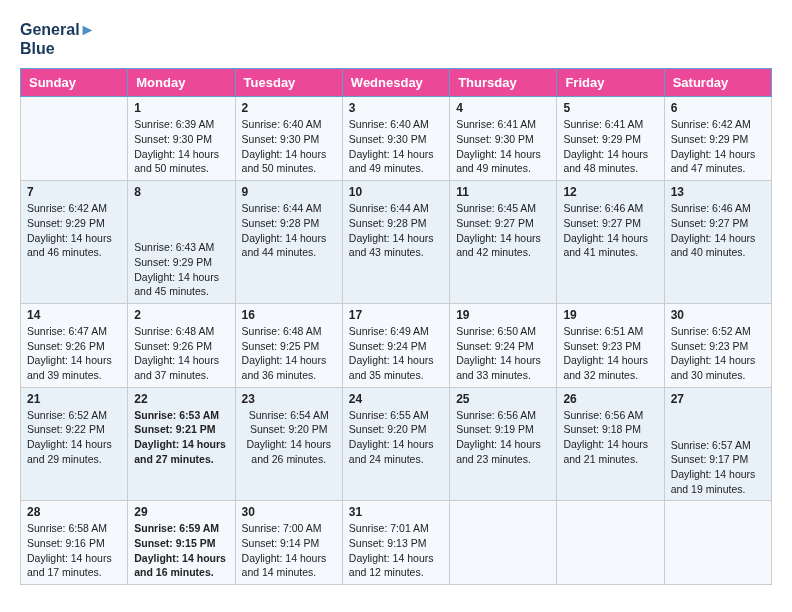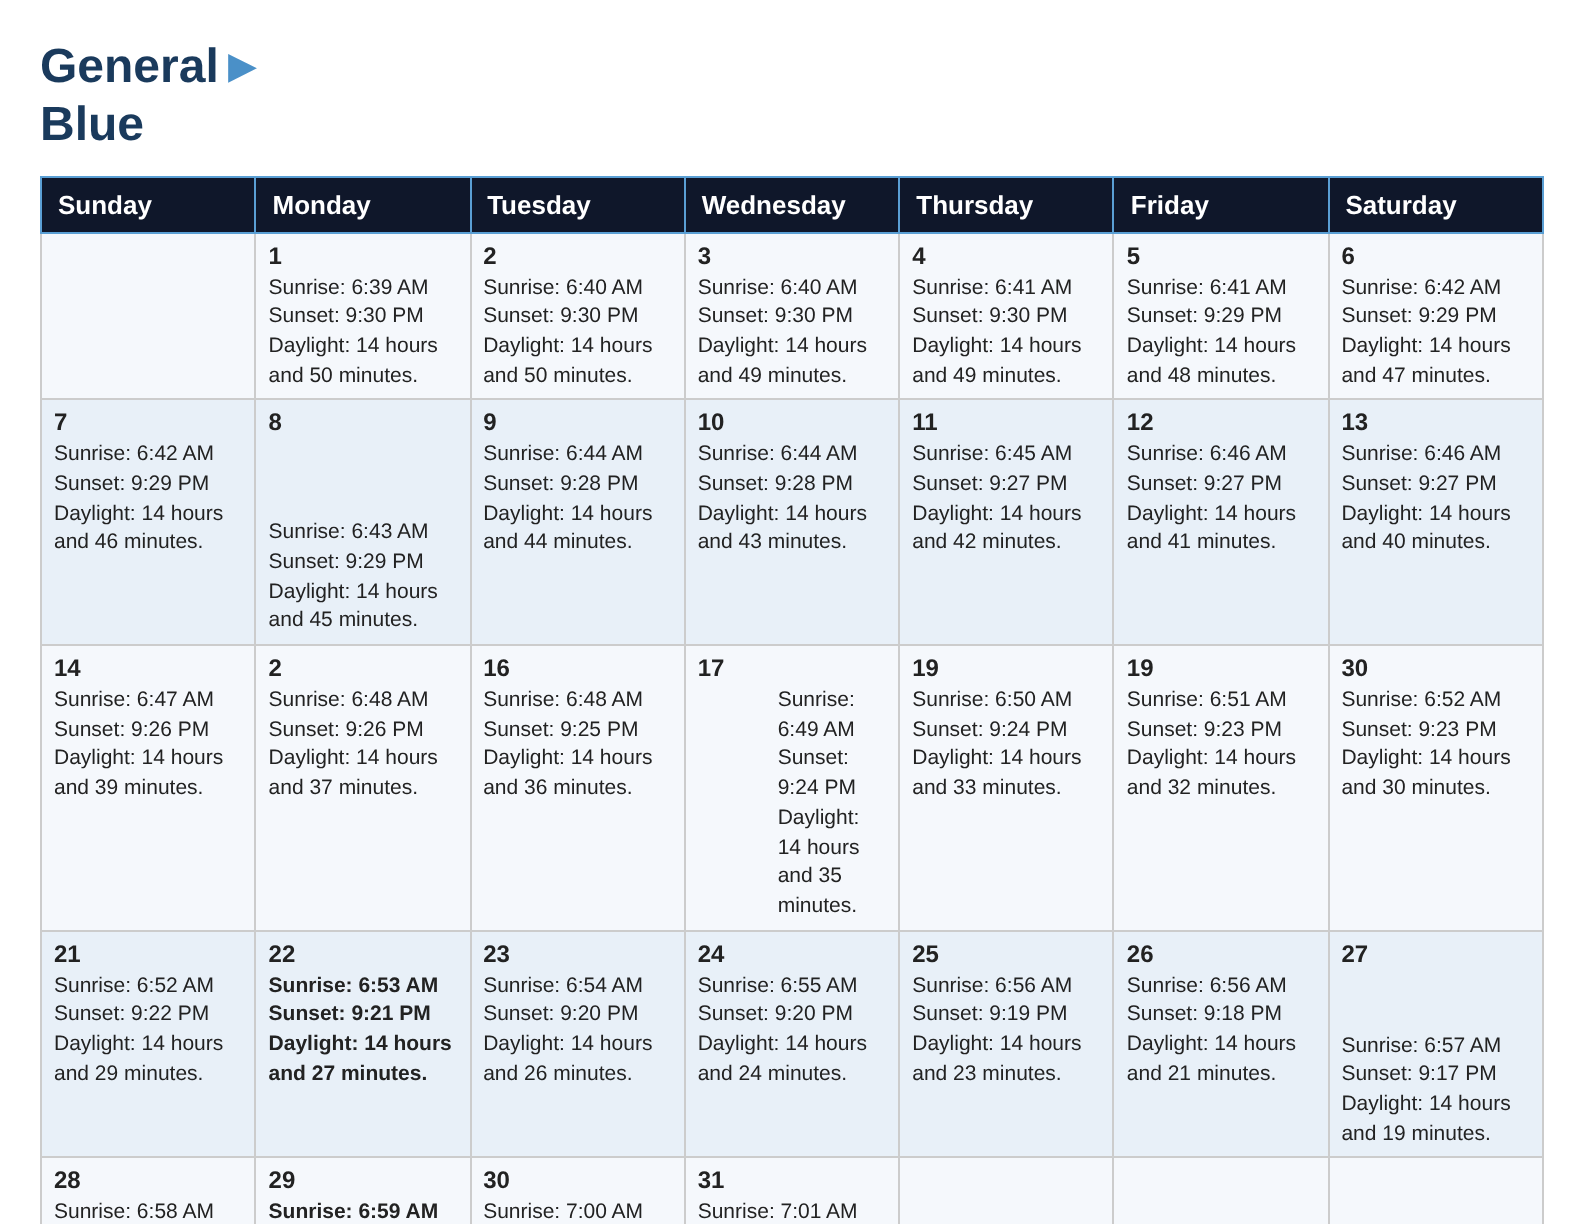--- a/index.html
+++ b/index.html
@@ -14,21 +14,21 @@
       display: flex;
       justify-content: space-between;
       align-items: flex-start;
       margin-bottom: 10px;
     }
     .logo {
       display: flex;
       align-items: center;
     }
     .logo-text {
-      font-size: 24px;
+      font-size: 16px;
       font-weight: bold;
       color: #1a3a5c;
       line-height: 1.2;
     }
     .logo-text span {
       color: #4a90c8;
     }
     .title-block {
       text-align: right;
     }
@@ -40,21 +40,21 @@
     .location {
       font-size: 15px;
       color: #333;
     }
     table {
       width: 100%;
       border-collapse: collapse;
       table-layout: fixed;
     }
     thead tr th {
-      background-color: #0f172a;
+      background-color: #ec4899;
       color: #fff;
       text-align: left;
       padding: 6px 8px;
       font-size: 13px;
       border: 1px solid #5a9fd4;
     }
     tbody tr td {
       vertical-align: top;
       padding: 4px 6px;
       border: 1px solid #ccc;
@@ -221,21 +221,21 @@
         </td>
         <td>
           <span class="day-num">16</span>
           <div class="day-info" style="white-space: pre-line;">Sunrise: 6:48 AM
 Sunset: 9:25 PM
 Daylight: 14 hours
 and 36 minutes.</div>
         </td>
         <td>
           <span class="day-num">17</span>
-          <div class="day-info" style="white-space: pre-line; margin-left: 40px;">Sunrise: 6:49 AM
+          <div class="day-info" style="white-space: pre-line;">Sunrise: 6:49 AM
 Sunset: 9:24 PM
 Daylight: 14 hours
 and 35 minutes.</div>
         </td>
         <td>
           <span class="day-num">19</span>
           <div class="day-info" style="white-space: pre-line;">Sunrise: 6:50 AM
 Sunset: 9:24 PM
 Daylight: 14 hours
 and 33 minutes.</div>
@@ -265,21 +265,21 @@
         </td>
         <td>
           <span class="day-num">22</span>
           <div class="day-info" style="white-space: pre-line; font-weight: bold;">Sunrise: 6:53 AM
 Sunset: 9:21 PM
 Daylight: 14 hours
 and 27 minutes.</div>
         </td>
         <td>
           <span class="day-num">23</span>
-          <div class="day-info" style="white-space: pre-line;">Sunrise: 6:54 AM
+          <div class="day-info" style="white-space: pre-line; text-align: center;">Sunrise: 6:54 AM
 Sunset: 9:20 PM
 Daylight: 14 hours
 and 26 minutes.</div>
         </td>
         <td>
           <span class="day-num">24</span>
           <div class="day-info" style="white-space: pre-line;">Sunrise: 6:55 AM
 Sunset: 9:20 PM
 Daylight: 14 hours
 and 24 minutes.</div>

